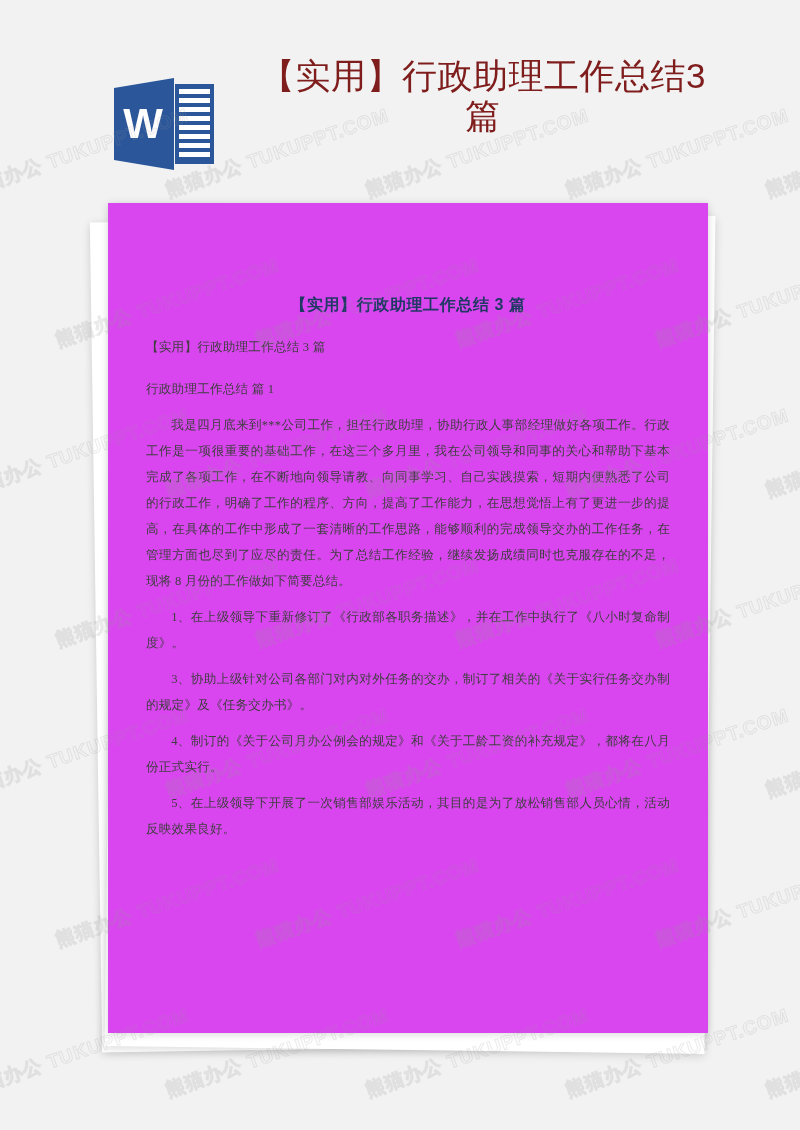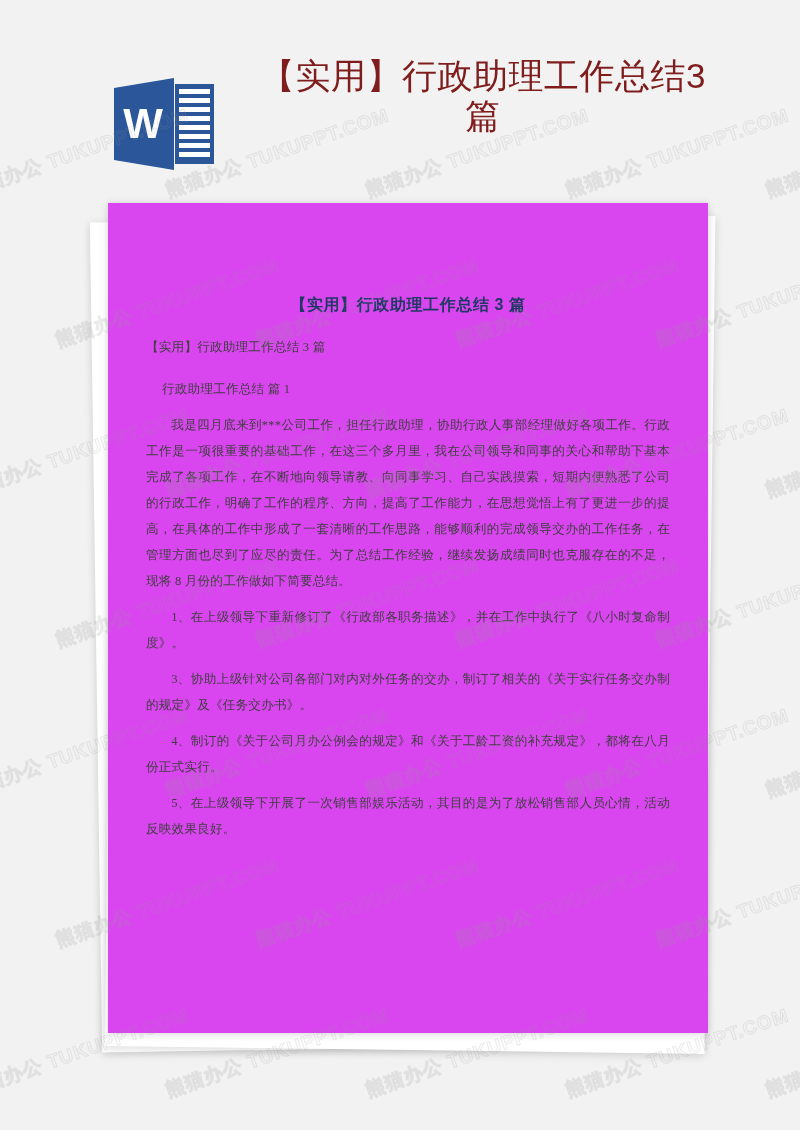--- a/index.html
+++ b/index.html
@@ -134,21 +134,21 @@
     margin: 0 0 3px 0;
     font-size: 12.6px;
     line-height: 26px;
     color: #3f3f3f;
     text-align: justify;
     letter-spacing: .2px;
   }
   .para.flush { text-indent: 0; }
   .para.indent { text-indent: 2em; }
   .para.bold { font-weight: 700; color: #333; }
-  .para.gap { margin-top: 16px; margin-left: 16px; }
+  .para.gap { margin-top: 16px; }
   .para.gap-sm { margin-top: 10px; }
 </style>
 </head>
 <body>
 
 <div class="stack">
 
   <div class="sheet-back-a"></div>
   <div class="sheet-back-b"></div>
 

